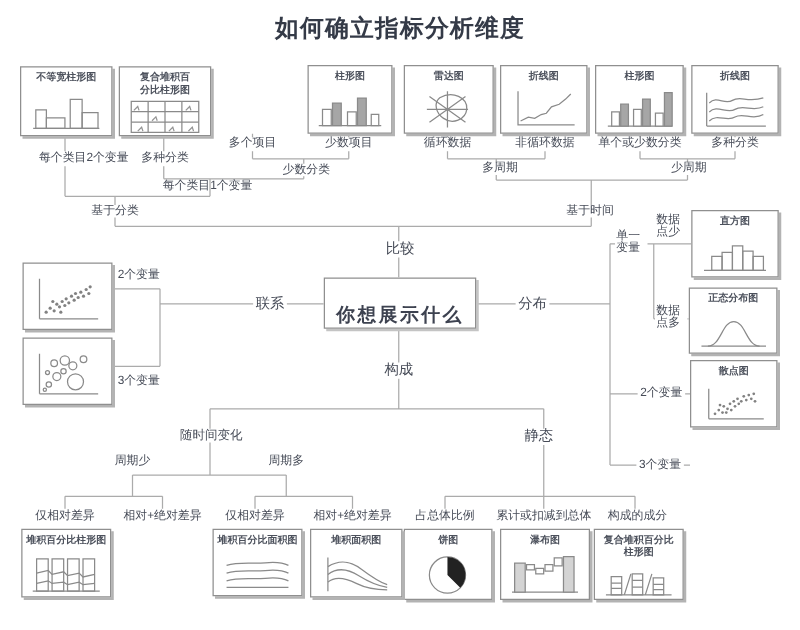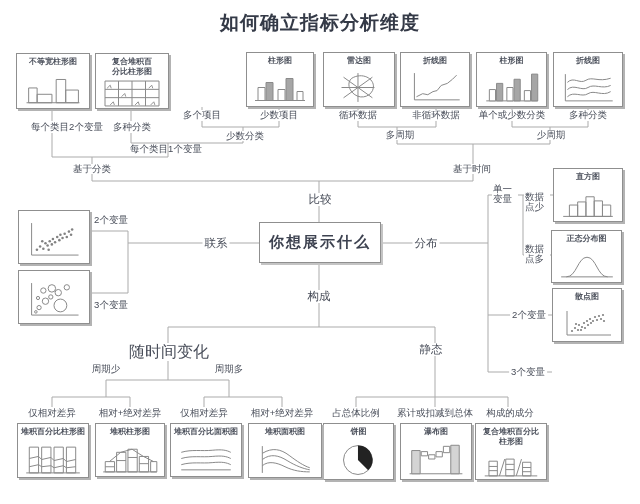--- a/index.html
+++ b/index.html
@@ -6,30 +6,30 @@
   #canvas{position:relative;width:640px;height:504px;background:#fff;overflow:hidden;
           font-family:"Liberation Sans","DejaVu Sans",sans-serif;}
   #page-title{position:absolute;left:0;top:10px;width:100%;text-align:center;
           font-size:19px;font-weight:bold;letter-spacing:1px;color:#343a47;z-index:4;}
   #connectors{position:absolute;left:0;top:0;z-index:1;}
   .lbl{position:absolute;transform:translateX(-50%);white-space:nowrap;
        font-size:9.5px;font-weight:normal;color:#474c58;line-height:1.1;
        background:#fff;padding:0 2px;z-index:3;}
   .lbl.nb{background:transparent;}
   .lbl.big{font-size:11.5px;}
-  .lbl.mid{font-size:16px;}
+  .lbl.mid{font-size:10px;}
   .lbl.two{white-space:normal;width:24px;text-align:left;padding:0 1px;}
   .cbox{position:absolute;background:#fff;border:1px solid #8f8f8f;
         box-shadow:2px 2px 0 #b3b3b3;z-index:2;text-align:center;}
   .cbox .t{font-size:8px;font-weight:bold;color:#4c515c;line-height:1.2;margin:3px auto 0;}
   .cbox svg{position:absolute;left:50%;transform:translateX(-50%);bottom:1px;}
   .cbox svg *{vector-effect:non-scaling-stroke;}
   #center-box{position:absolute;left:259px;top:222px;width:120px;height:39px;
         background:#fff;border:1px solid #8f8f8f;box-shadow:2px 2px 0 #c4c4c4;z-index:3;
-        display:flex;align-items:center;justify-content:center;
+        display:flex;align-items:flex-end;justify-content:center;
         font-size:15px;font-weight:bold;color:#3d4250;letter-spacing:2px;}
 </style>
 </head>
 <body>
 
 <div id="canvas">
 
   <div id="page-title">如何确立指标分析维度</div>
 
   <svg id="connectors" width="640" height="504">
@@ -73,21 +73,21 @@
   <div class="lbl" style="left:512px;top:110px">单个或少数分类</div>
   <div class="lbl" style="left:588px;top:110px">多种分类</div>
   <div class="lbl" style="left:400px;top:130px">多周期</div>
   <div class="lbl" style="left:551px;top:130px">少周期</div>
   <div class="lbl" style="left:472px;top:164px">基于时间</div>
 
   <div class="lbl" style="left:111px;top:215px">2个变量</div>
   <div class="lbl" style="left:111px;top:300px">3个变量</div>
 
   <div class="lbl two" style="left:505px;top:184px">单一变量</div>
-  <div class="lbl two" style="left:537px;top:192px">数据点少</div>
+  <div class="lbl two" style="left:537px;top:171px">数据点少</div>
   <div class="lbl two" style="left:537px;top:244px">数据点多</div>
   <div class="lbl" style="left:529px;top:310px">2个变量</div>
   <div class="lbl" style="left:528px;top:367px">3个变量</div>
 
   <div class="lbl mid" style="left:169px;top:343px">随时间变化</div>
   <div class="lbl big" style="left:431px;top:343px">静态</div>
   <div class="lbl" style="left:106px;top:364px">周期少</div>
   <div class="lbl" style="left:229px;top:364px">周期多</div>
   <div class="lbl" style="left:52px;top:408px">仅相对差异</div>
   <div class="lbl" style="left:130px;top:408px">相对+绝对差异</div>
@@ -291,35 +291,20 @@
           <rect x="7" y="4" width="9" height="25"></rect>
           <rect x="19" y="4" width="9" height="25"></rect>
           <rect x="31" y="4" width="9" height="25"></rect>
           <rect x="43" y="4" width="9" height="25"></rect>
           <path d="M7 15L16 13 19 16 28 14 31 17 40 15 43 18 52 16"></path>
           <path d="M7 23L16 21 19 23 28 22 31 24 40 22 43 24 52 23"></path>
         </g>
     </svg>
   </div>
 
-  <div class="cbox" style="left:95px;top:423px;width:68px;height:52px">
-    <div class="t">堆积柱形图</div>
-    <svg width="62" height="33" viewBox="0 0 60 32">
-      <g fill="none" stroke="#8a8a8a">
-          <path d="M4 29H56"></path>
-          <rect x="6" y="19" width="9" height="10"></rect>
-          <rect x="17" y="10" width="9" height="19"></rect>
-          <rect x="28" y="7" width="9" height="22"></rect>
-          <rect x="39" y="14" width="9" height="15"></rect>
-          <rect x="50" y="19" width="6" height="10"></rect>
-          <path d="M6 24H15 M17 18H26 M28 15H37 M39 21H48"></path>
-          <path d="M10 19L21 10 32 7 43 14 53 19"></path>
-        </g>
-    </svg>
-  </div>
 
   <div class="cbox" style="left:170px;top:423px;width:70px;height:52px">
     <div class="t">堆积百分比面积图</div>
     <svg width="64" height="33" viewBox="0 0 60 32">
       <g fill="none" stroke="#8a8a8a">
           <path d="M6 10C16 7 26 9 36 8 46 7 50 8 54 10"></path>
           <path d="M6 16C16 13 26 15 36 14 46 13 50 14 54 16"></path>
           <path d="M6 22C16 19 26 21 36 20 46 19 50 20 54 22"></path>
           <path d="M6 27H54"></path>
         </g>

